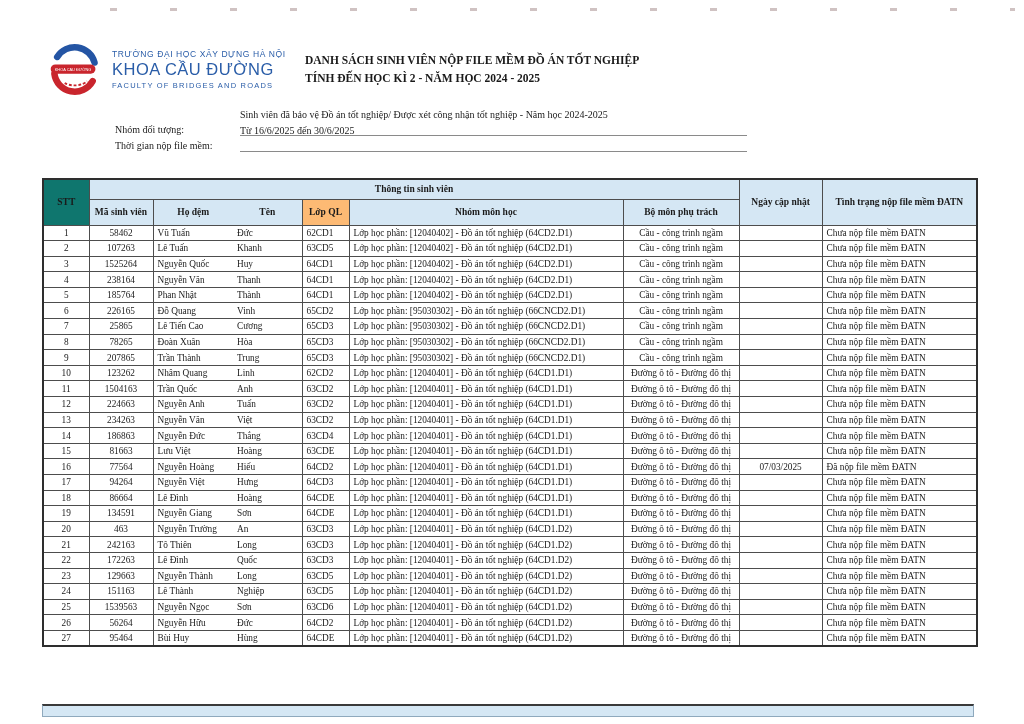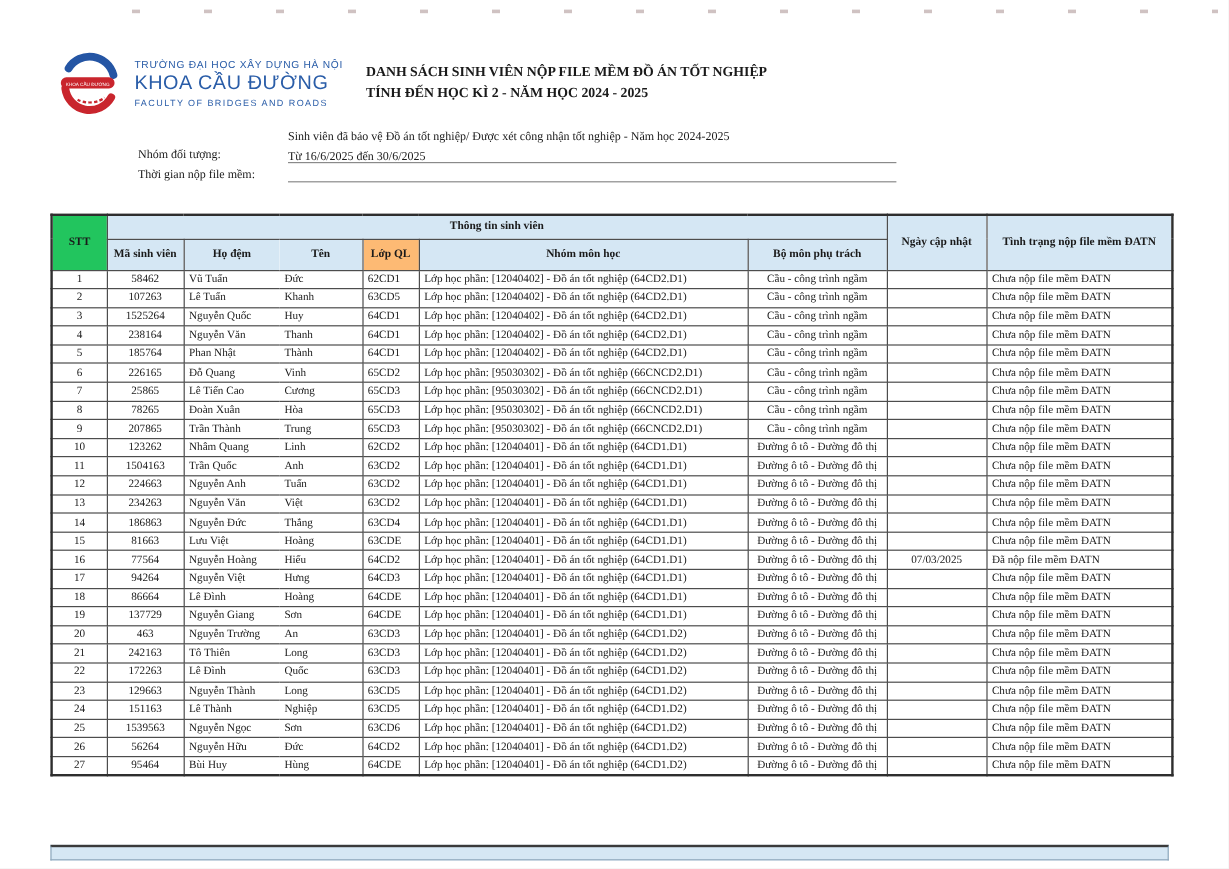--- a/index.html
+++ b/index.html
@@ -110,21 +110,21 @@
         <col style="width:80px">
         <col style="width:69px">
       <col style="width:47px">
         <col style="width:274px">
         <col style="width:116px">
         <col style="width:83px">
         <col style="width:155px">
     </colgroup>
     <thead>
       <tr class="h1">
-        <th rowspan="2" style="background: #22c55e;">STT</th>
+        <th rowspan="2" style="background: #0f766e;">STT</th>
         <th colspan="6" style="background: rgb(213, 231, 244);">Thông tin sinh viên</th>
         <th rowspan="2" style="background: rgb(213, 231, 244);">Ngày cập nhật</th>
         <th rowspan="2" style="background: rgb(213, 231, 244);">Tình trạng nộp file mềm ĐATN</th>
       </tr>
       <tr class="h2">
         <th style="background: rgb(213, 231, 244);">Mã sinh viên</th>
         <th class="ho" style="background: rgb(213, 231, 244);">Họ đệm</th>
         <th class="ten" style="background: rgb(213, 231, 244);">Tên</th>
         <th style="background: #fdba74;">Lớp QL</th>
         <th style="background: rgb(213, 231, 244);">Nhóm môn học</th>
@@ -325,21 +325,21 @@
           <td class="l ho">Lê Đình</td>
           <td class="l ten">Hoàng</td>
           <td class="l">64CDE</td>
           <td class="l">Lớp học phần: [12040401] - Đồ án tốt nghiệp (64CD1.D1)</td>
           <td class="c">Đường ô tô - Đường đô thị</td>
           <td class="c"></td>
           <td class="l">Chưa nộp file mềm ĐATN</td>
         </tr>
         <tr>
           <td class="c">19</td>
-          <td class="c">137729</td>
+          <td class="c">134591</td>
           <td class="l ho">Nguyễn Giang</td>
           <td class="l ten">Sơn</td>
           <td class="l">64CDE</td>
           <td class="l">Lớp học phần: [12040401] - Đồ án tốt nghiệp (64CD1.D1)</td>
           <td class="c">Đường ô tô - Đường đô thị</td>
           <td class="c"></td>
           <td class="l">Chưa nộp file mềm ĐATN</td>
         </tr>
         <tr>
           <td class="c">20</td>

